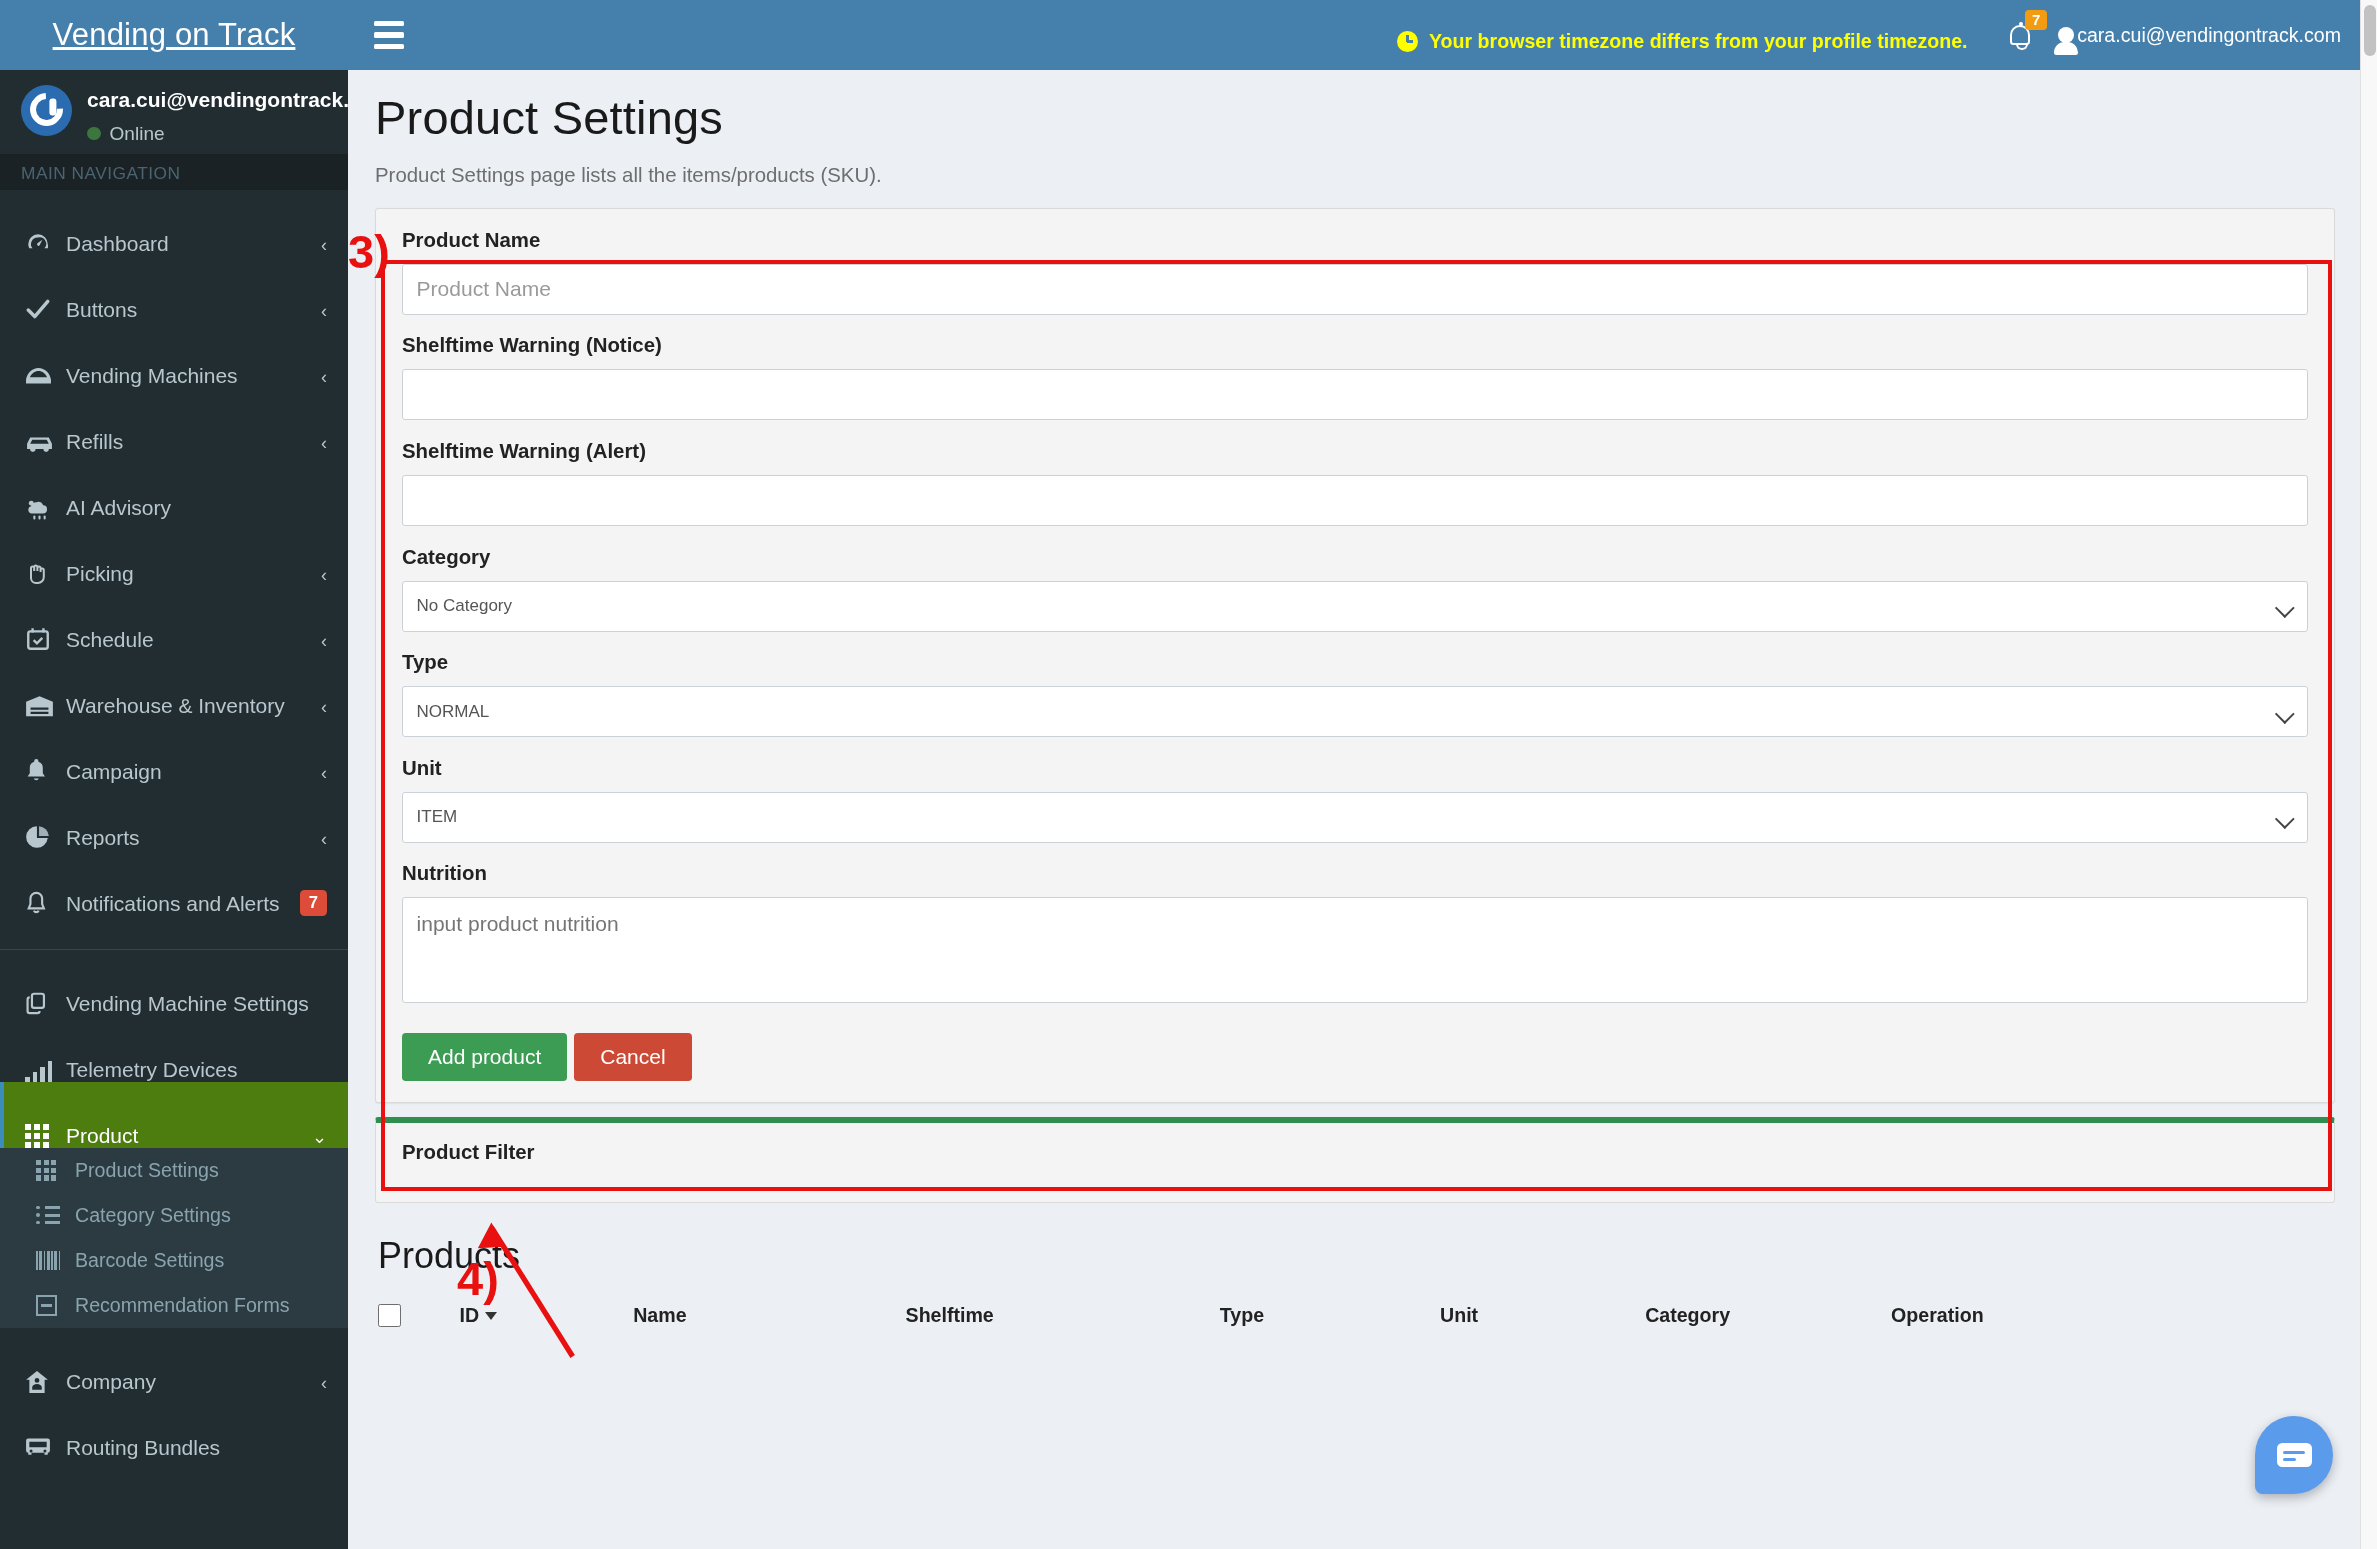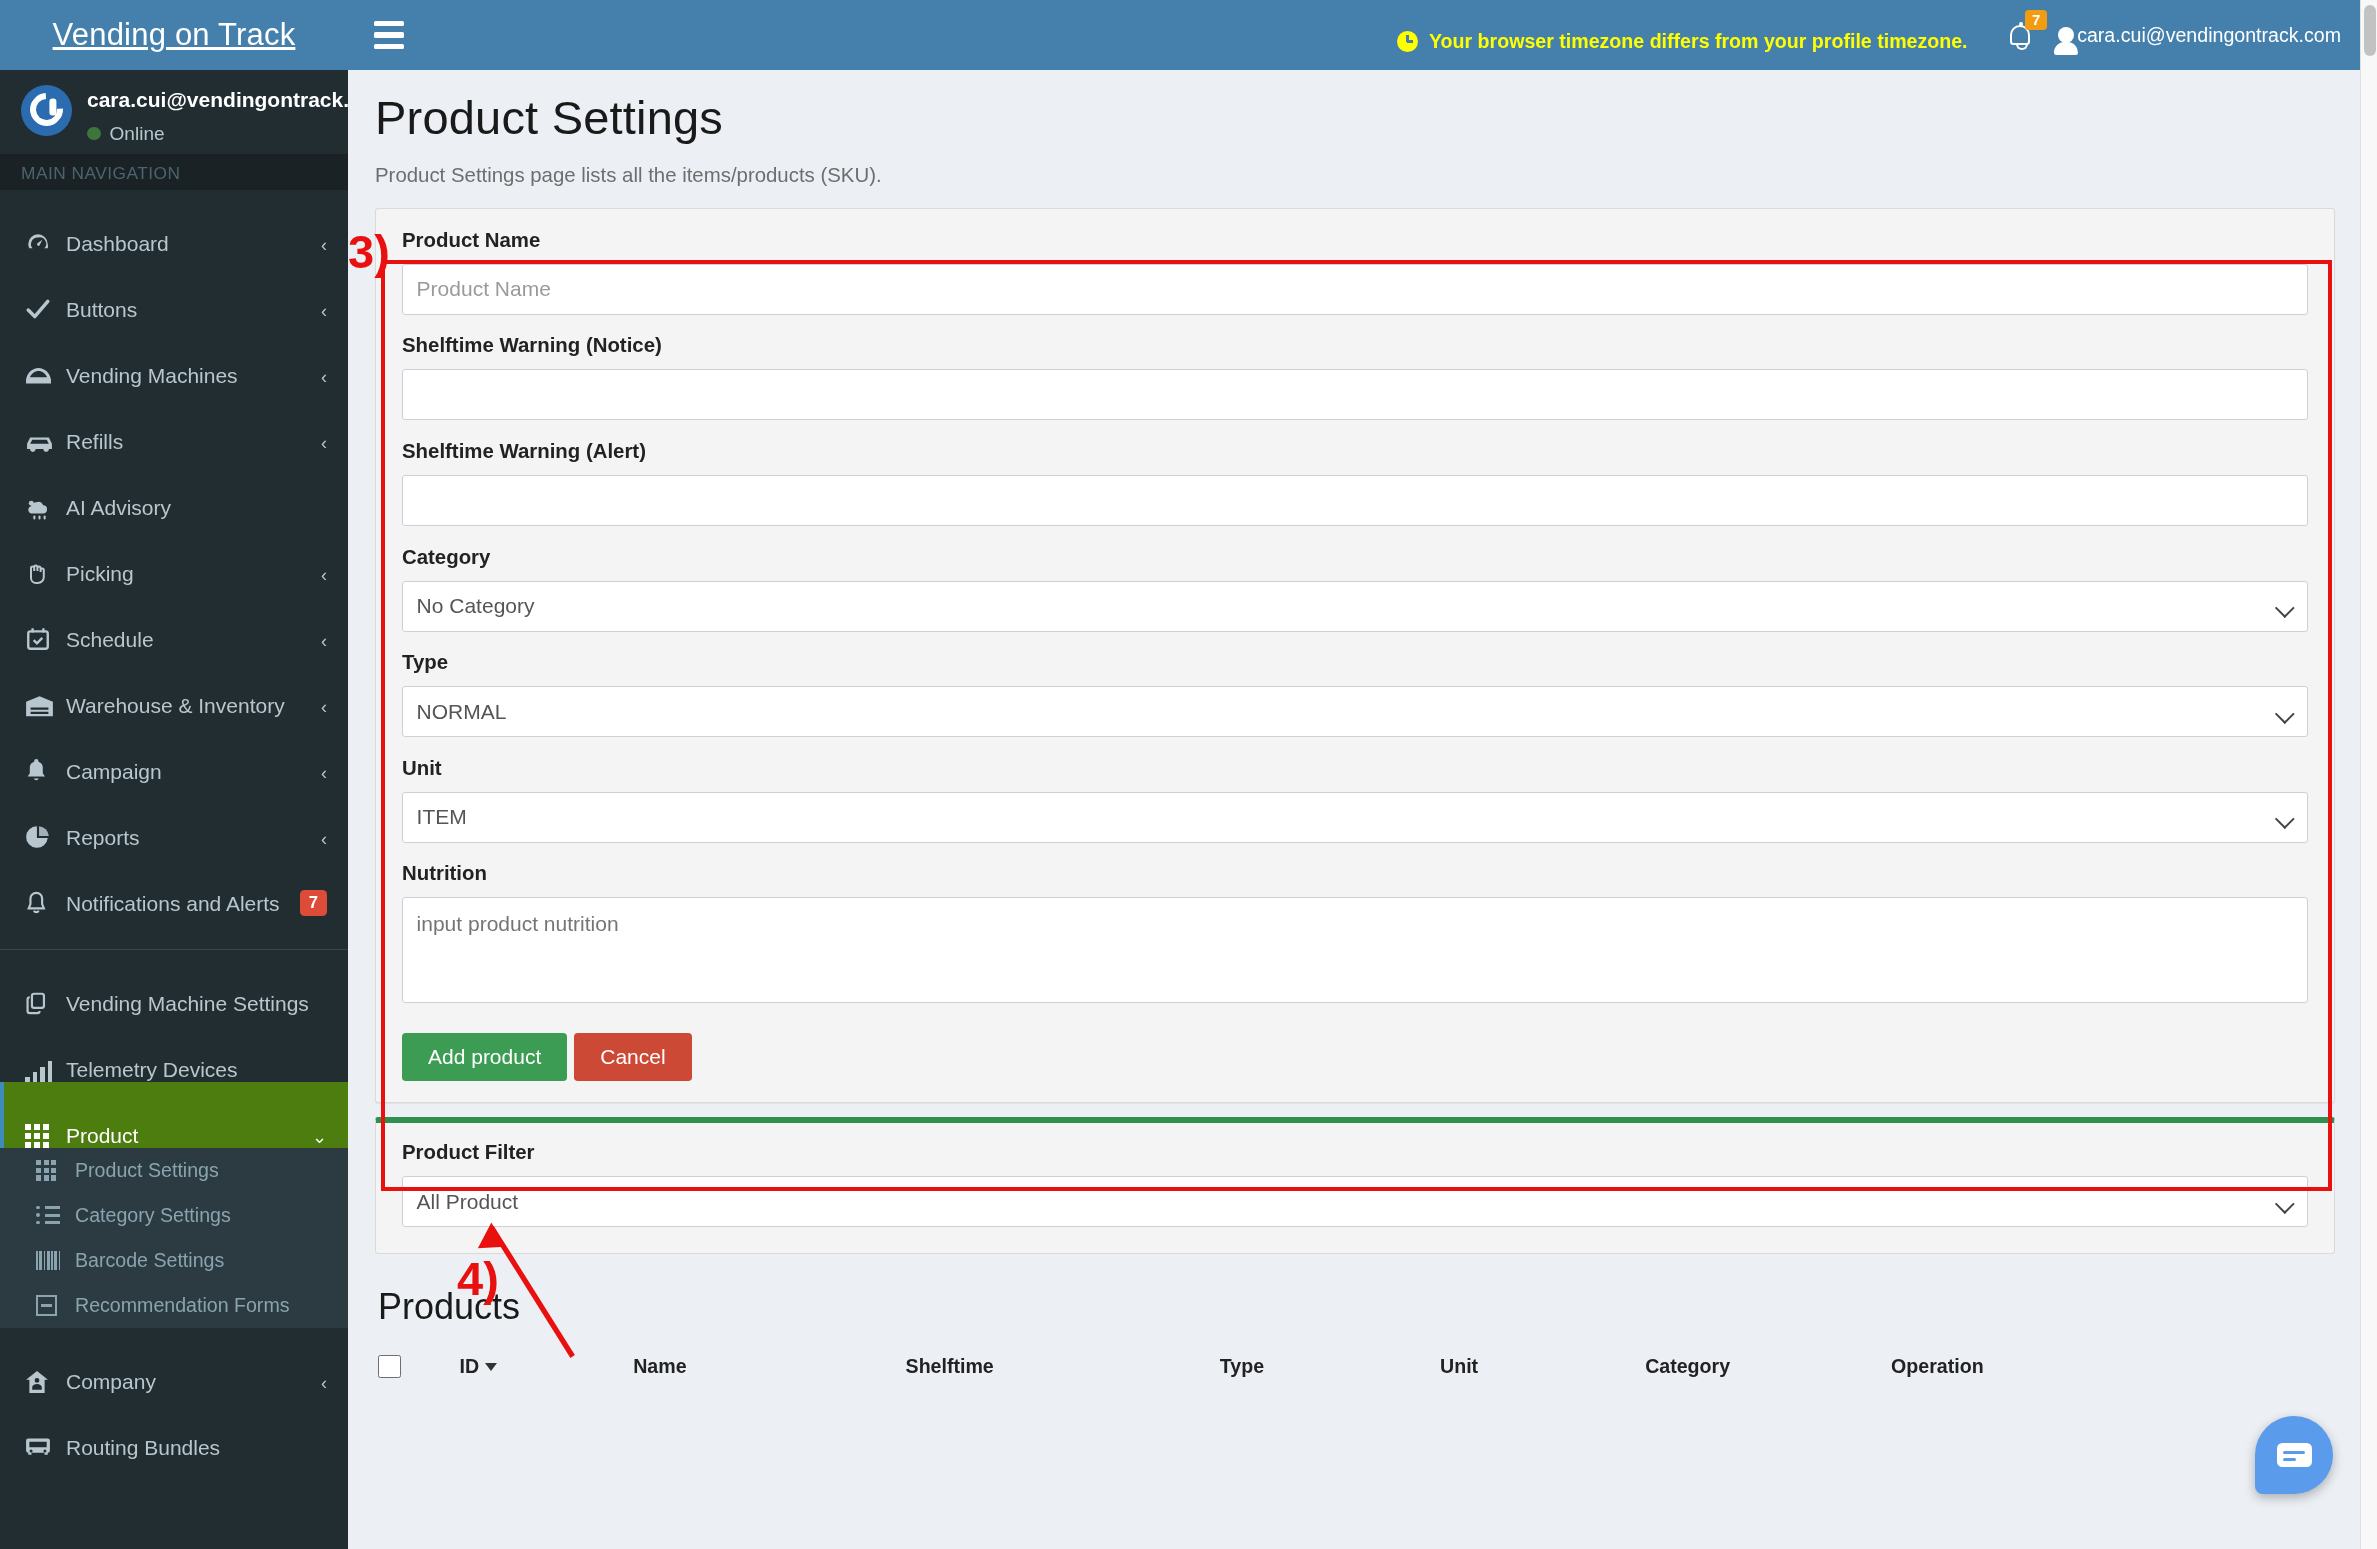--- a/index.html
+++ b/index.html
@@ -236,21 +236,21 @@
     border-radius: 3px;
     font-family: "Liberation Sans", sans-serif;
     font-size: 21px; color: #555;
     padding: 0 13.6px;
     display: flex; align-items: center;
   }
   .fctl.ph { color: #9a9a9a; }
   .fselect {
     width: 100%; height: 51px;
     background: #fff; border: 1.5px solid #ccd1d9; border-radius: 3px;
-    font-size: 21px; color: #555;
+    font-size: 17px; color: #555;
     padding: 0 13.6px;
     display:flex; align-items:center;
     position: relative;
   }
   .fselect .arrow {
     position: absolute; right: 15px; top: 19.6px;
     width: 13.6px; height: 13.6px;
     border-right: 2.3px solid #444; border-bottom: 2.3px solid #444;
     transform: rotate(45deg);
   }
@@ -703,24 +703,20 @@
       </div>
 
       <div id="btnrow">
         <button class="btn" id="btn-add">Add product</button>
         <button class="btn" id="btn-cancel">Cancel</button>
       </div>
     </section>
 
     <section id="filter-card">
       <label class="flabel">Product Filter</label>
-      <div class="fselect">
-        <span>All Product</span>
-        <span class="arrow"></span>
-      </div>
     </section>
 
     <h2 id="products-title">Products</h2>
 
     <div id="prod-table">
       <span class="cbx"></span>
       <span class="th" style="margin-left:59px"><span>ID</span><span class="sortmark"></span></span>
       <span class="th" style="margin-left:136px">Name</span>
       <span class="th" style="margin-left:219px">Shelftime</span>
       <span class="th" style="margin-left:226px">Type</span>

